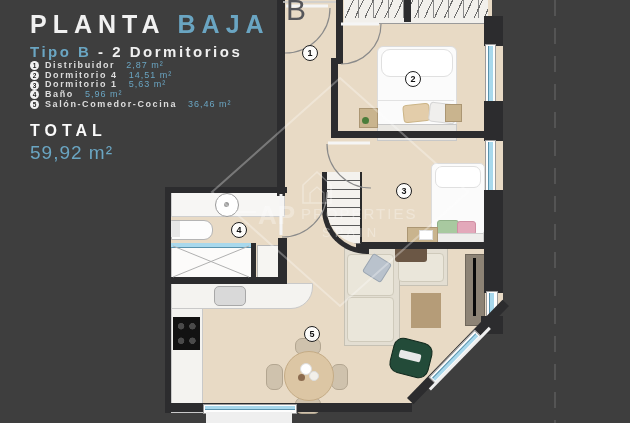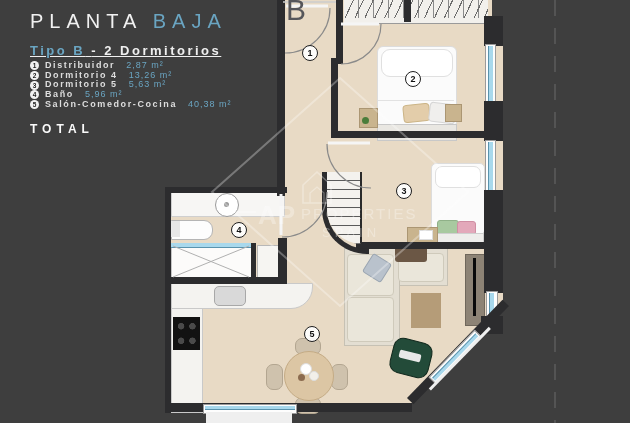--- a/index.html
+++ b/index.html
@@ -4,31 +4,31 @@
 <style>
   html,body{margin:0;padding:0;background:#222;}
   #stage{
     position:relative;width:630px;height:423px;overflow:hidden;
     background:#3e3e3e;font-family:"Liberation Sans",sans-serif;
     -webkit-font-smoothing:antialiased;
   }
   .abs{position:absolute;}
   
   #panel{left:0;top:0;width:280px;height:423px;color:#e6e6e6;}
-  .title{left:30px;top:10px;font-size:20px;font-weight:normal;letter-spacing:6px;color:#f1f1f1;white-space:nowrap;}
+  .title{left:30px;top:10px;font-size:25px;font-weight:bold;letter-spacing:6px;color:#f1f1f1;white-space:nowrap;}
   .title .accent{color:#6aa5c2;}
-  .subtitle{left:30px;top:43px;font-size:13px;font-weight:bold;letter-spacing:2.5px;white-space:nowrap;color:#efefef;text-decoration:underline;}
+  .subtitle{left:30px;top:43px;font-size:15px;font-weight:bold;letter-spacing:2.5px;white-space:nowrap;color:#efefef;}
   .subtitle .accent{color:#6aa5c2;}
   #legend{left:30px;top:61px;width:240px;list-style:none;margin:0;padding:0;}
   #legend li{display:block;height:9.7px;line-height:9.7px;font-size:9px;white-space:nowrap;}
   .bullet{display:inline-block;width:9px;height:9px;border-radius:50%;background:#f2f2f2;color:#1c1c1c;
           font-size:6.5px;font-weight:bold;text-align:center;line-height:9.5px;margin-right:6px;vertical-align:middle;}
   .lname{color:#dedede;letter-spacing:1.6px;font-weight:bold;vertical-align:middle;margin-top:10px;}
   .lval{color:#6aa5c2;letter-spacing:1px;margin-left:11px;vertical-align:middle;}
-  .total-label{left:30px;top:122px;font-size:12px;font-weight:bold;letter-spacing:5px;color:#fafafa;}
+  .total-label{left:30px;top:122px;font-size:16px;font-weight:bold;letter-spacing:5px;color:#fafafa;}
   .total-value{left:30px;top:142px;font-size:19px;letter-spacing:1px;color:#6aa5c2;}
   
   .wall{background:#2c2c2e;}
   #floor{left:0;top:0;width:630px;height:423px;background:#e8dac5;
     clip-path:polygon(283px 0,492px 0,492px 18px,503px 30px,503px 309px,409px 406px,172px 413px,169px 191px,283px 191px);}
   .win-v{background:#fdfdfd;border:1px solid #9a9a9a;}
   .win-v .glass{position:absolute;left:2px;top:1px;bottom:1px;width:4px;background:#a8d8ec;border-left:1px solid #5a93ad;}
   .room-label{width:14px;height:14px;border-radius:50%;background:rgba(255,255,255,.9);border:1.6px solid #1e1e1e;
     color:#111;font-size:9px;font-weight:bold;text-align:center;line-height:14px;z-index:30;}
   #block-b{left:286px;top:-7px;font-size:30px;color:#56565a;letter-spacing:1px;z-index:29;font-weight:400;}
@@ -61,34 +61,35 @@
     <div class="abs subtitle">
       <span class="accent">Tipo B</span>
       <span>- 2 Dormitorios</span>
     </div>
 
     <ul id="legend" class="abs">
       <li>
         <span class="bullet">1</span><span class="lname">Distribuidor</span><span class="lval">2,87 m²</span>
       </li>
       <li>
-        <span class="bullet">2</span><span class="lname">Dormitorio 4</span><span class="lval">13,26 m²</span>
-      </li>
-      <li>
-        <span class="bullet">3</span><span class="lname">Dormitorio 5</span><span class="lval">5,63 m²</span>
+        <span class="bullet">2</span><span class="lname">Dormitorio 4</span><span class="lval">14,51 m²</span>
+      </li>
+      <li>
+        <span class="bullet">3</span><span class="lname">Dormitorio 1</span><span class="lval">5,63 m²</span>
       </li>
       <li>
         <span class="bullet">4</span><span class="lname">Baño</span><span class="lval">5,96 m²</span>
       </li>
       <li>
-        <span class="bullet">5</span><span class="lname">Salón-Comedor-Cocina</span><span class="lval">40,38 m²</span>
+        <span class="bullet">5</span><span class="lname">Salón-Comedor-Cocina</span><span class="lval">36,46 m²</span>
       </li>
     </ul>
 
     <div class="abs total-label">TOTAL</div>
+    <div class="abs total-value">59,92 m²</div>
   </div>
 
   <div id="floor" class="abs"></div>
 
   <div id="stairs-top" class="abs">
       <div class="hatch"></div>
     </div>
   <div class="abs wall" style="left:404px;top:0;width:7px;height:22px;"></div>
 
   <div class="abs" style="left:171px;top:191px;width:112px;height:24px;background:#f7f6f4;border:1px solid #cfcfcf;"></div>

